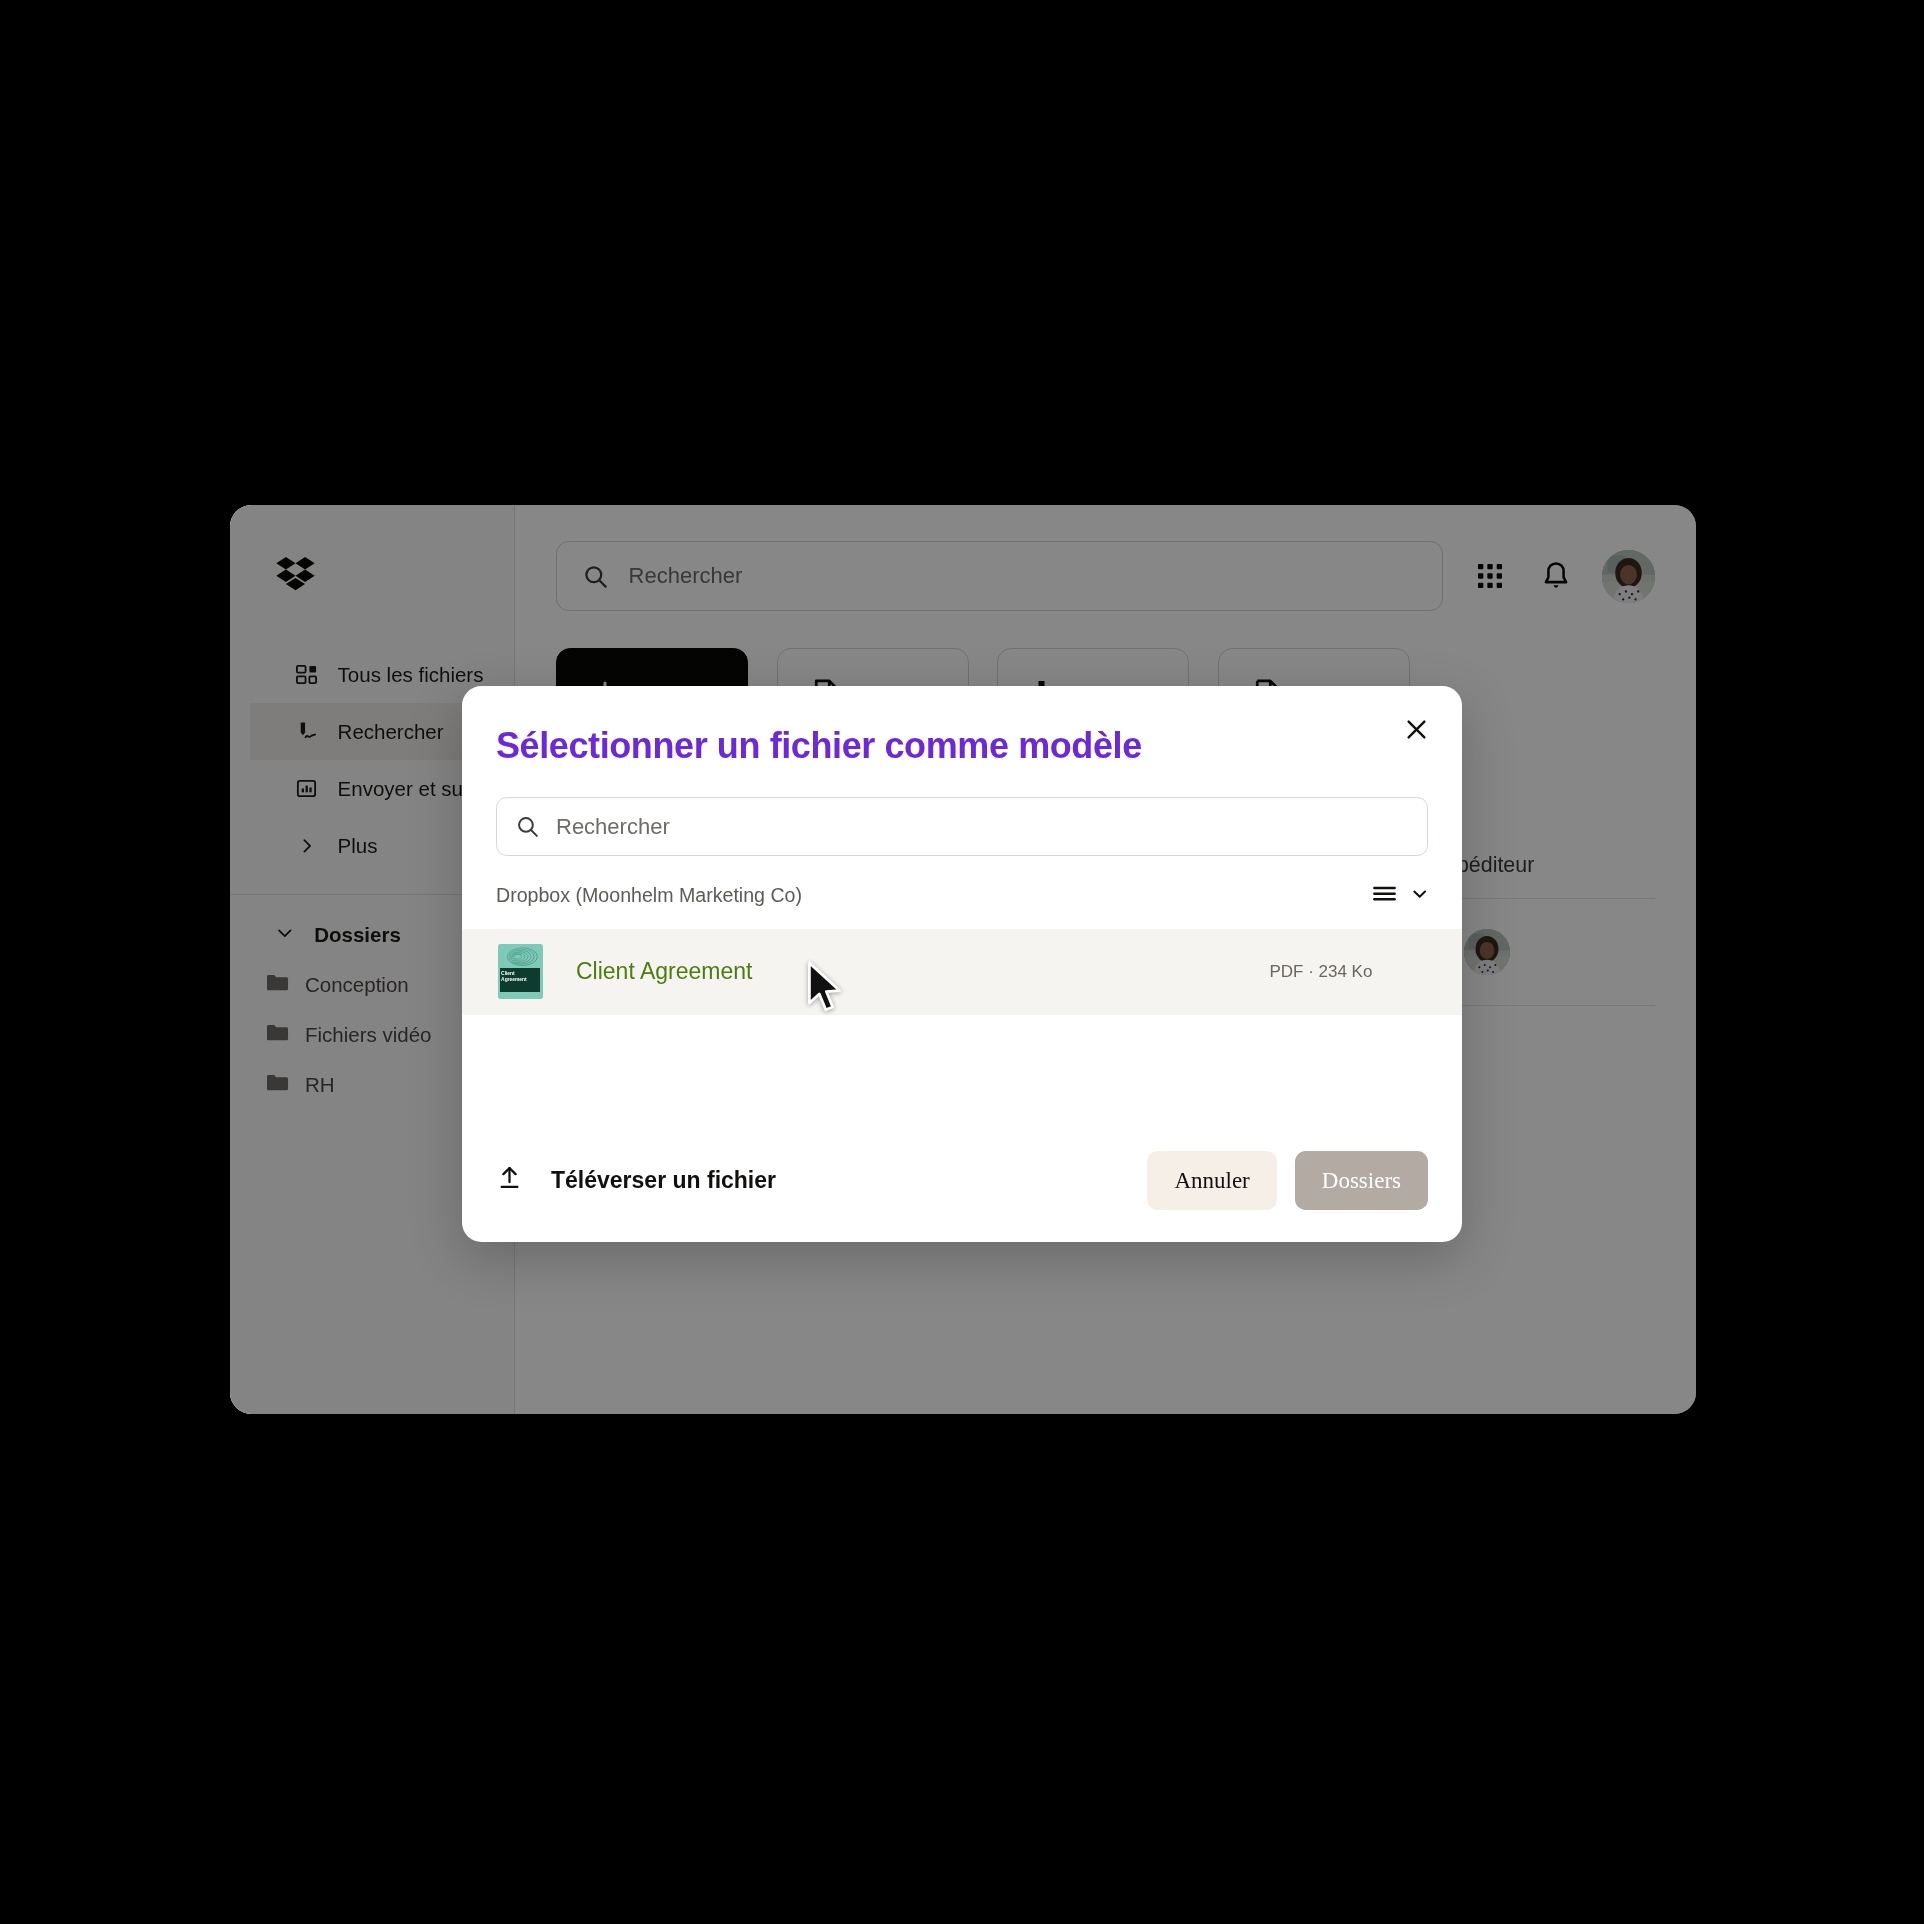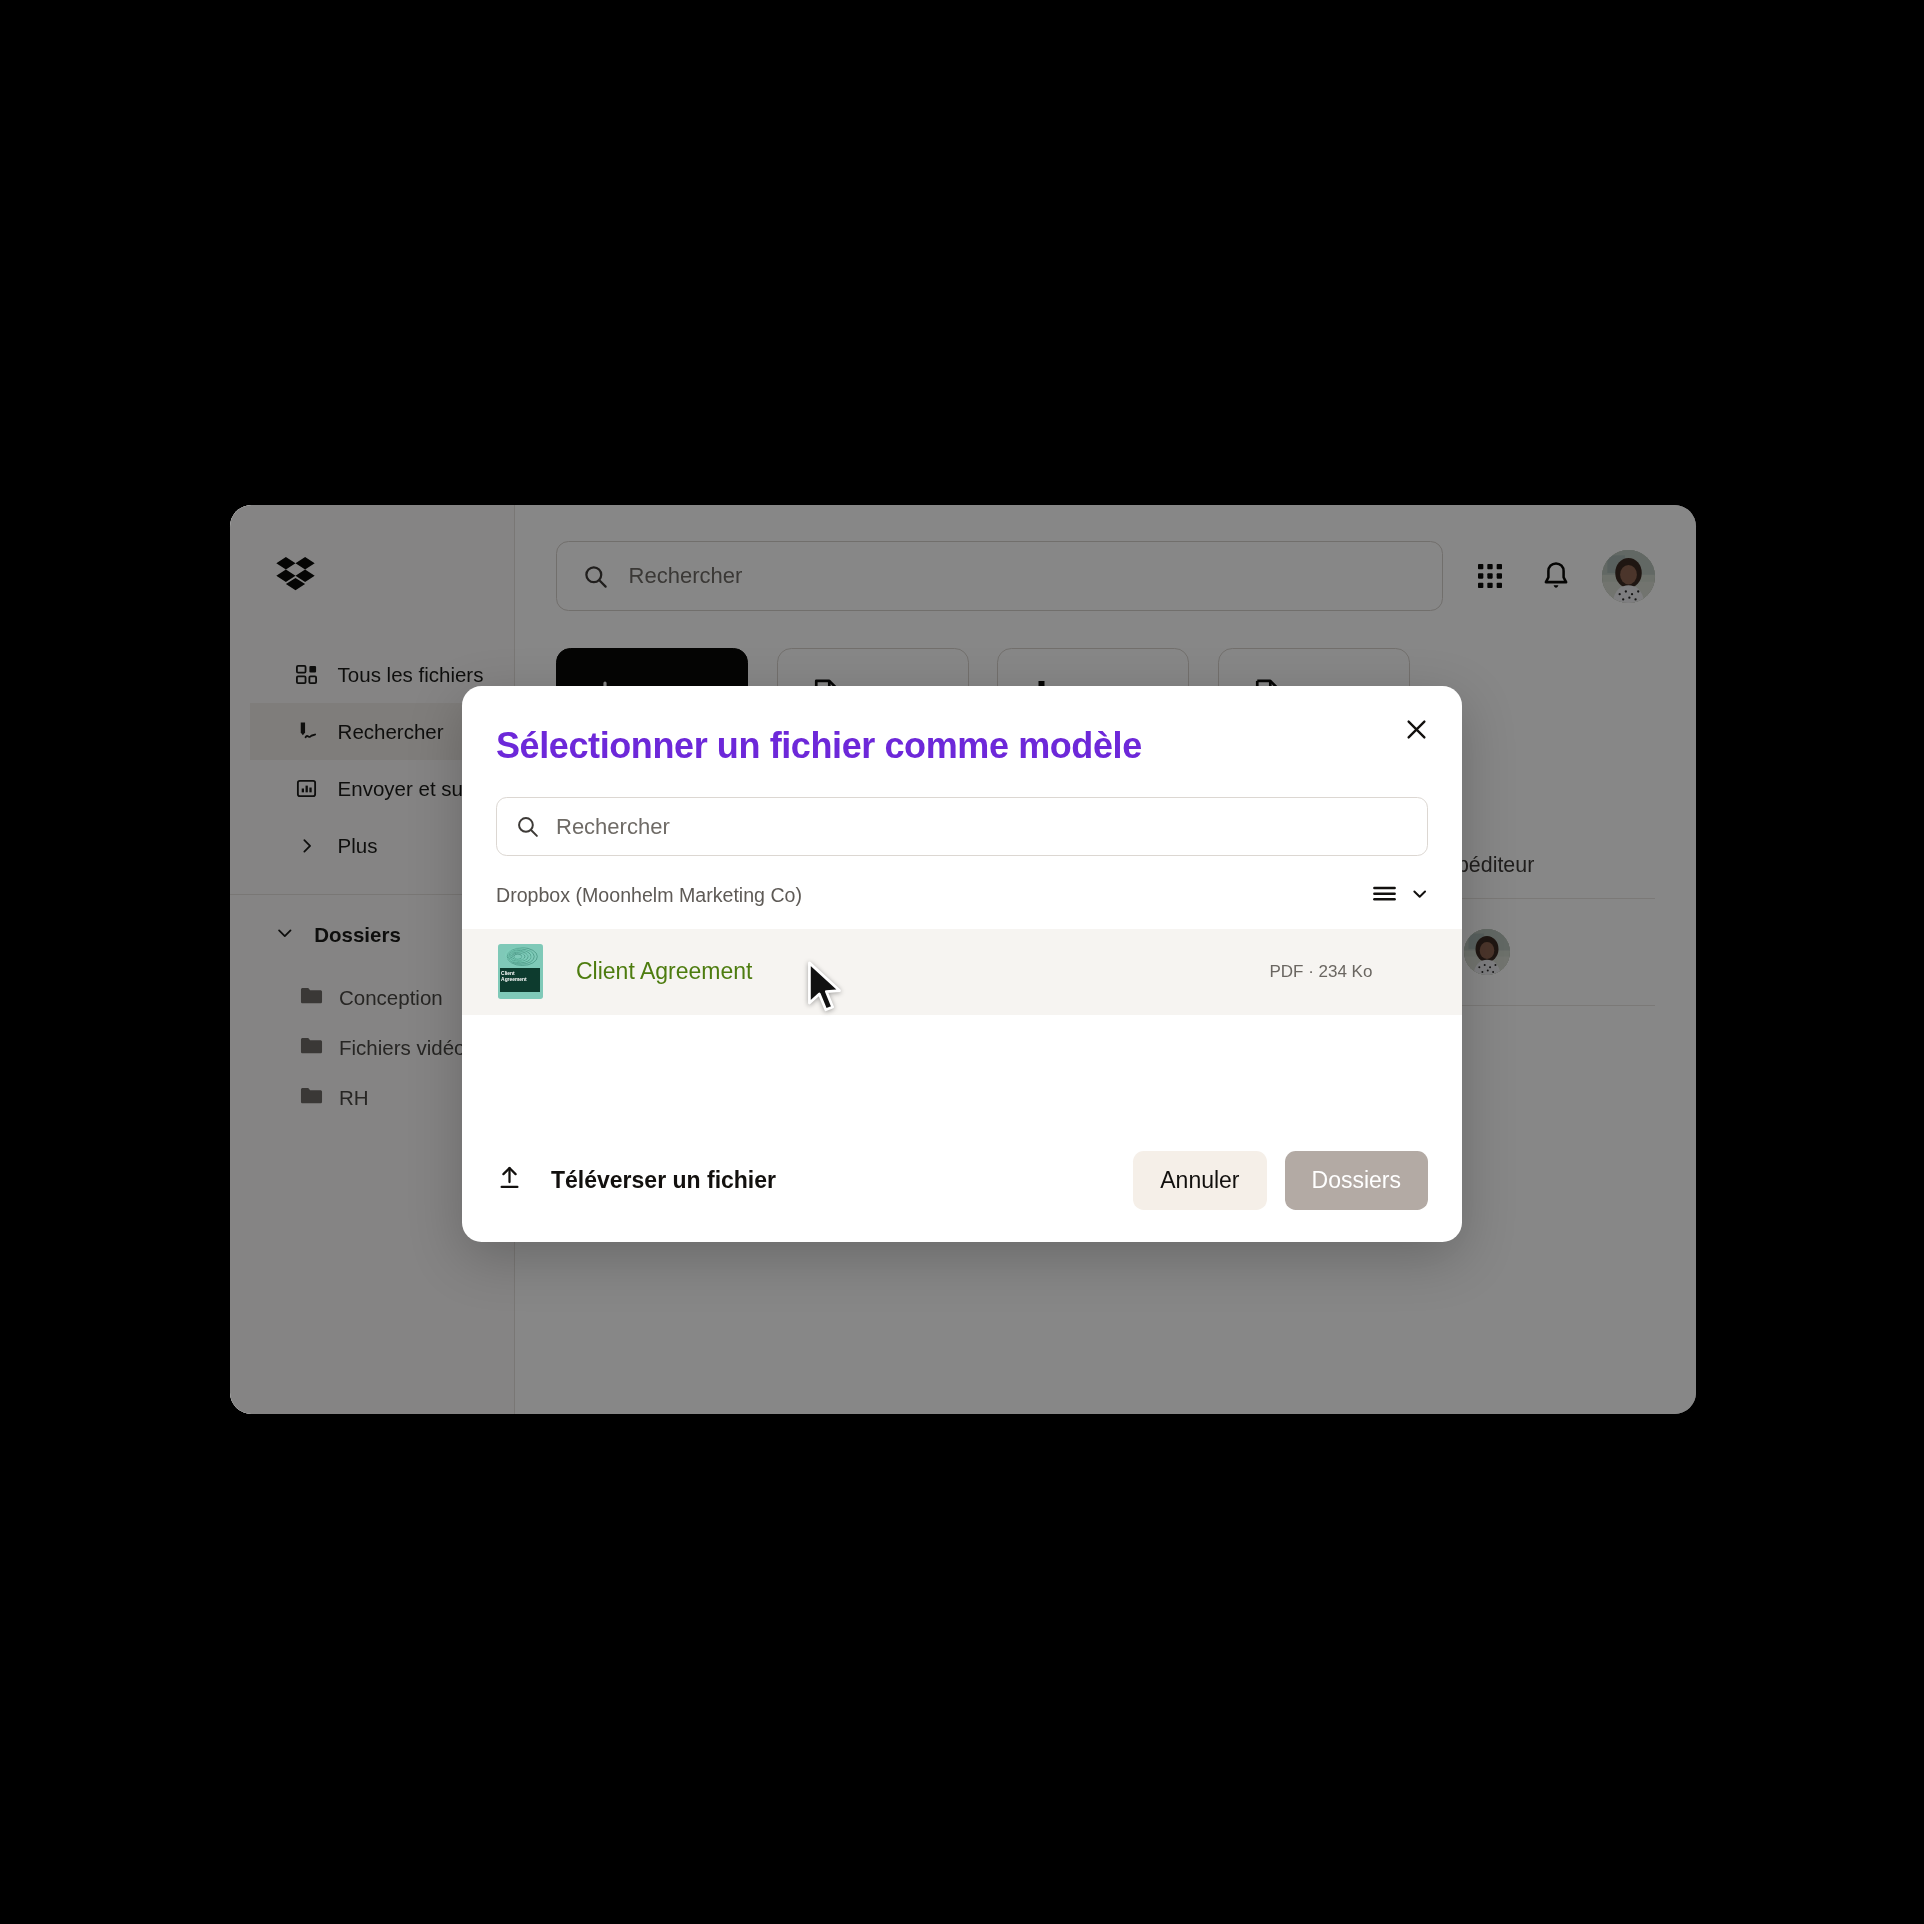--- a/index.html
+++ b/index.html
@@ -52,22 +52,22 @@
     flex: 0 0 23px;
   }
   .nav-divider { height:0.9px; background:#e5e1dd; margin: 19.6px 0 16px 0; }
   .section-head {
     display: flex; align-items: center;
     height: 50px; padding-left: 45px;
     font-size: 20.5px; font-weight: bold; color: #1c1c1a;
   }
   .section-head .nav-ico { margin-right: 19.6px; }
   .folder-item {
-    display: flex; align-items: flex-end;
-    height: 50px; padding-left: 70px;
+    display: flex; align-items: center;
+    height: 50px; padding-left: 36px;
     font-size: 20.5px; color: #4b4845;
   }
   .folder-item .nav-ico { margin-right: 16px; }
 
   
   #main { flex: 1 1 auto; position: relative; padding: 36px 41px; }
   #topbar { display:flex; align-items:center; gap: 27px; }
   #app-search {
     flex: 1 1 auto; height: 70px;
     border: 0.9px solid #d6d1cc; border-radius: 12.5px;
@@ -175,21 +175,21 @@
     display:flex; align-items:center; justify-content:space-between;
     padding: 0 34px;
   }
   #upload-btn {
     display:flex; align-items:center; gap: 28px;
     font-size: 23px; font-weight: bold; color: #12100e; cursor:pointer;
   }
   #footer-actions { display:flex; gap: 18px; }
   .btn {
     height: 59px; border-radius: 10.7px; border: none;
-    font-size: 23px; font-family: Liberation Sans, sans-serif; cursor: pointer;
+    font-size: 23px; font-family: Liberation Serif, serif; cursor: pointer;
     padding: 0 27px; display:flex; align-items:center; justify-content:center;
   }
   #btn-cancel { background: #f5efe8; color: #12100e; }
   #btn-choose { background: #b3aaa4; color: #ffffff; }
 
   
   #cursor {
     position:absolute; z-index: 40;
     left: 806px; top: 961px;
     width: 41px; height: 55px;

